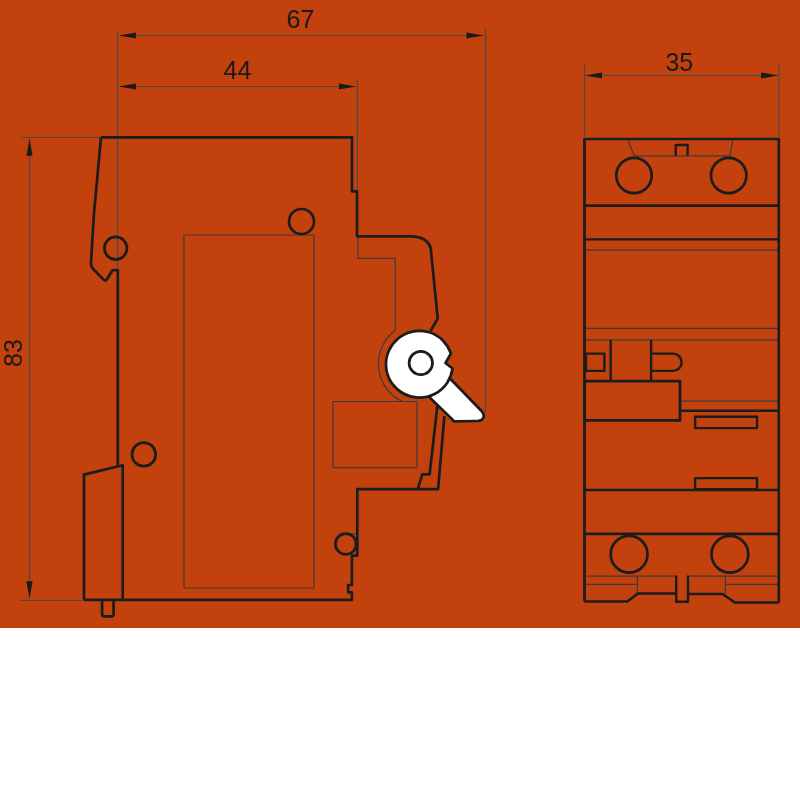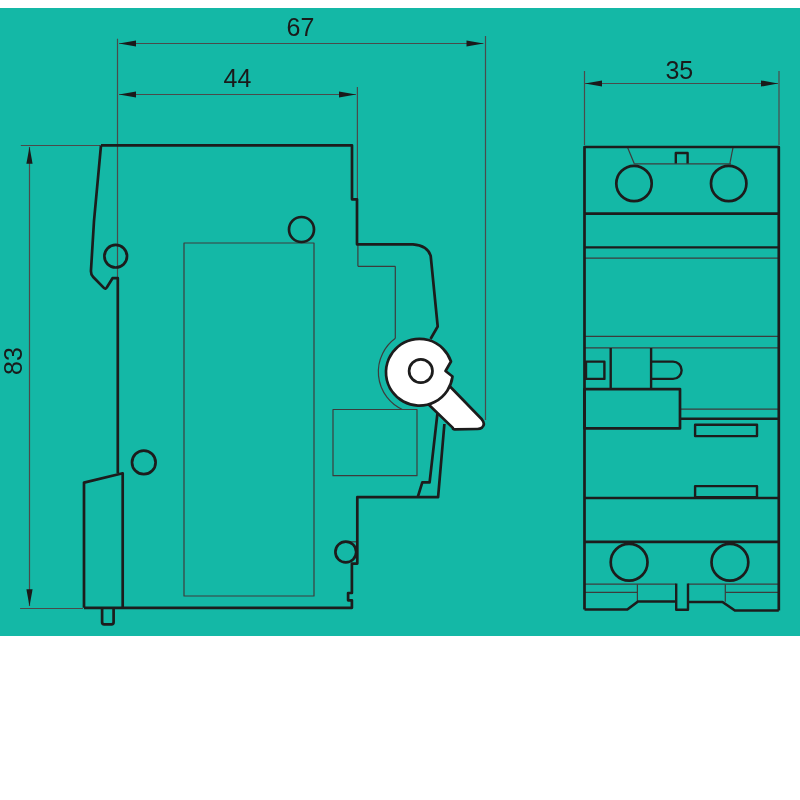--- a/index.html
+++ b/index.html
@@ -1,16 +1,16 @@
 <!DOCTYPE html>
 <html><head>
 <meta charset="utf-8">
 <style>
   html,body{margin:0;padding:0;background:#ffffff;}
-  #wrap{width:800px;height:628px;position:relative;background:#14b8a6;margin-top:8px;}
+  #wrap{width:800px;height:628px;position:relative;background:#c2410c;}
   svg{display:block;}
   text{font-family:"Liberation Sans", sans-serif; fill:#1a1a1a;}
 </style>
 </head>
 <body>
 <div id="wrap">
 <svg width="800" height="800" viewBox="0 0 800 800" fill="none" stroke-linecap="butt" stroke-linejoin="round">
 
   <g stroke="#4a4a4a" stroke-width="1.2">
 

